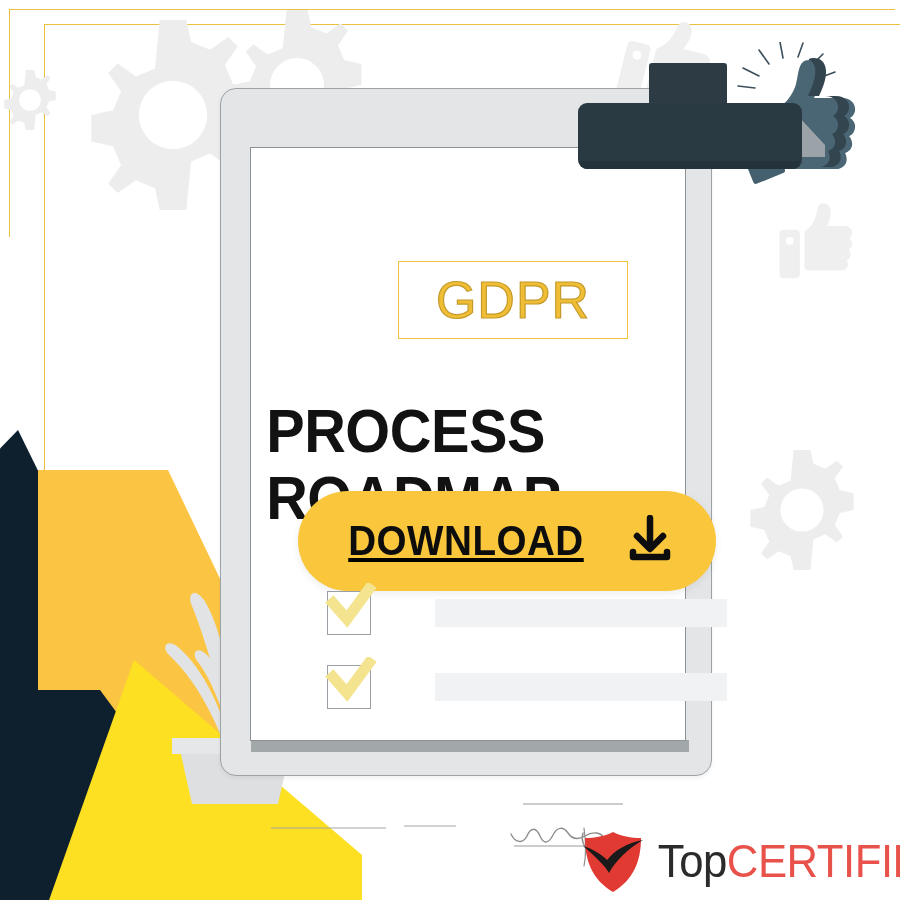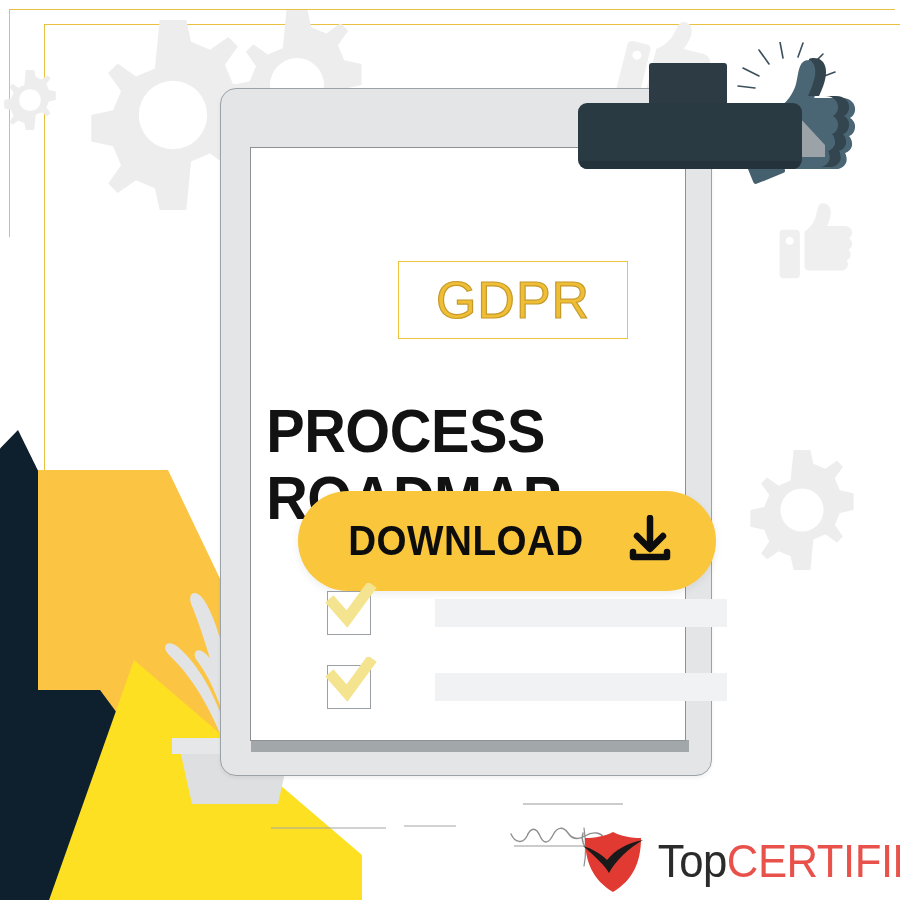--- a/index.html
+++ b/index.html
@@ -140,20 +140,21 @@
   }
 
   #download-btn {
     position:absolute; left:47px; top:343px;
     width:418px; height:100px;
     background:#F9C63C;
     border-radius:50px;
     display:flex; align-items:center; justify-content:center;
     gap:30px; cursor:pointer;
     box-shadow:0 3px 8px rgba(0,0,0,.07);
+    text-decoration:underline;
   }
   #download-label {
     font-size:42px; font-weight:bold; color:#0D0D0D;
     letter-spacing:0.5px; transform:scaleX(.92);
   }
   #download-icon { width:52px; height:52px; display:block; }
 
   
   .check-row { position:absolute; display:flex; align-items:center; }
   #check-row-1 { left:76px; top:443px; }

